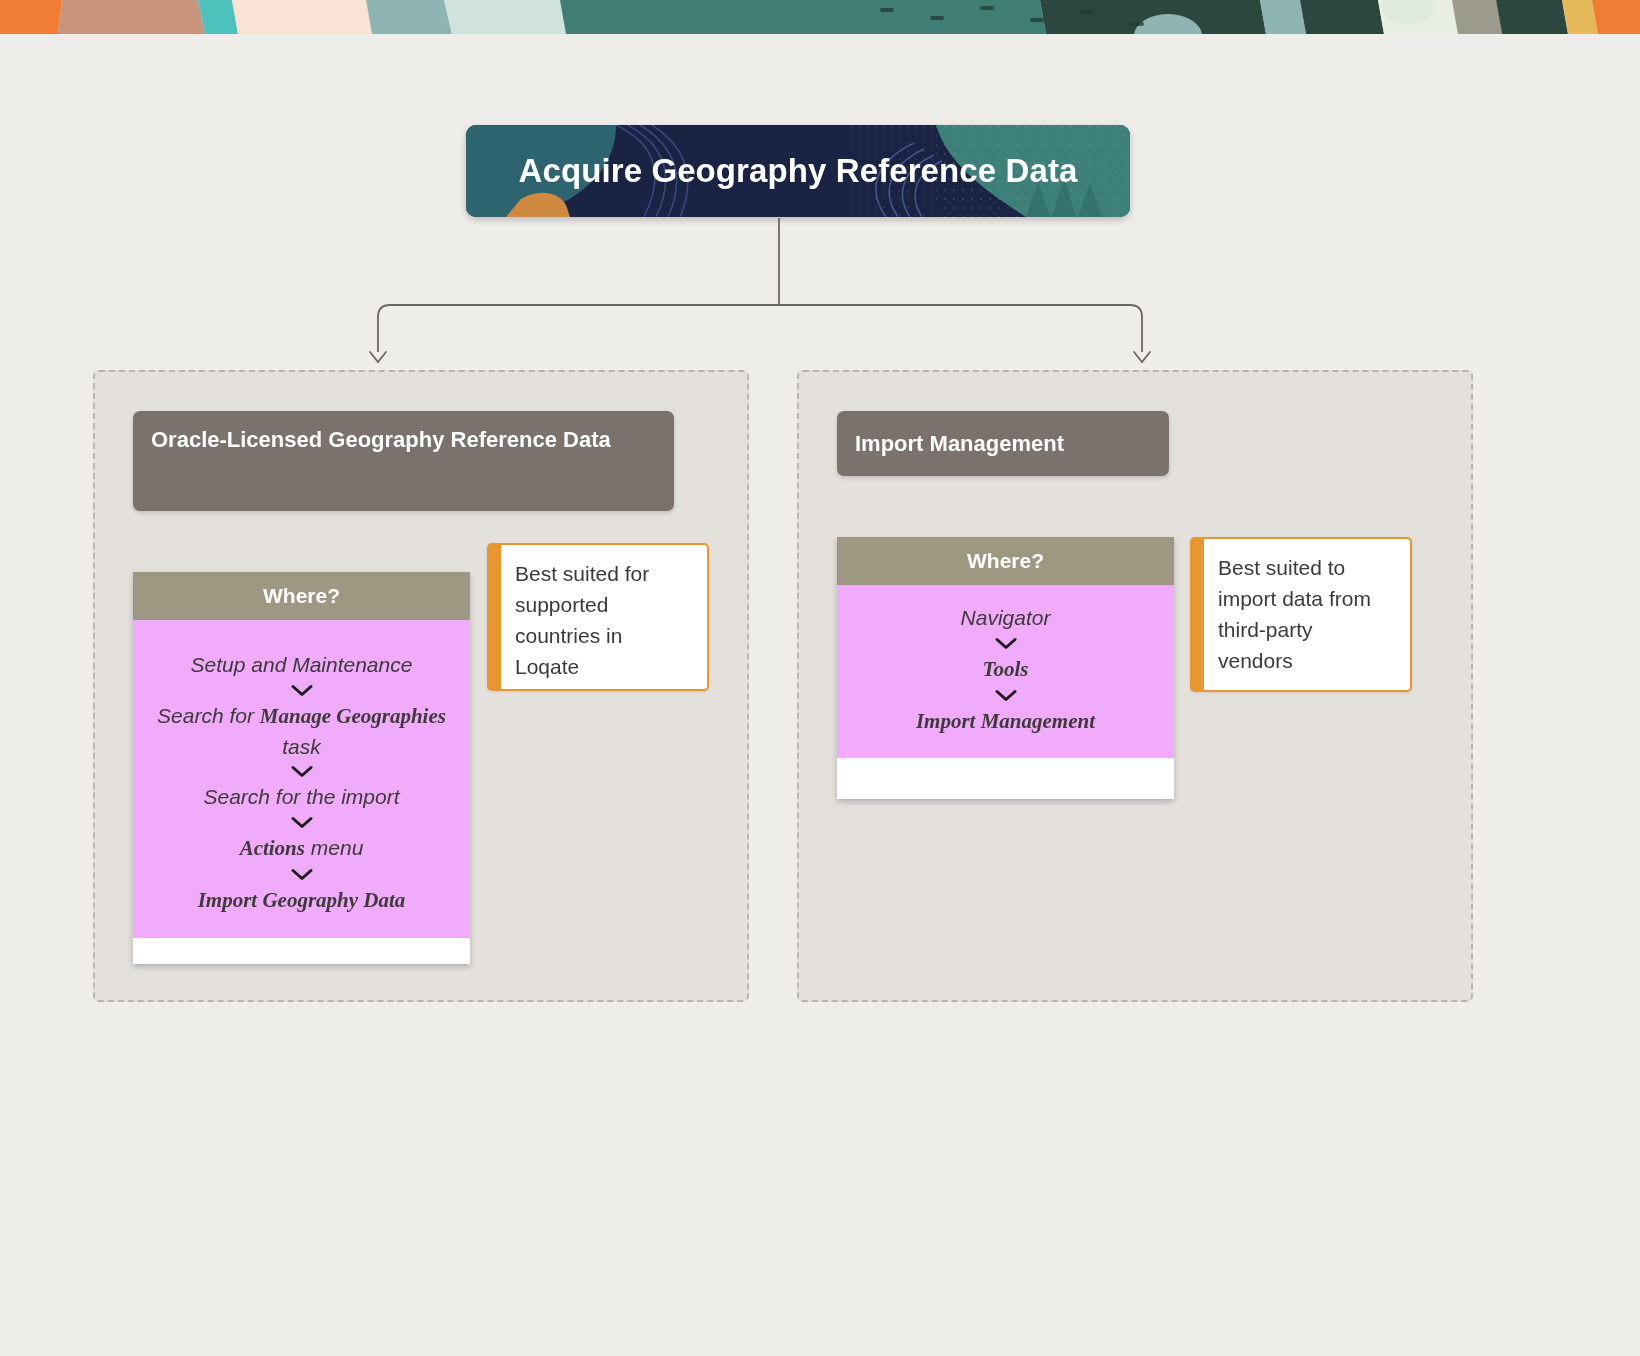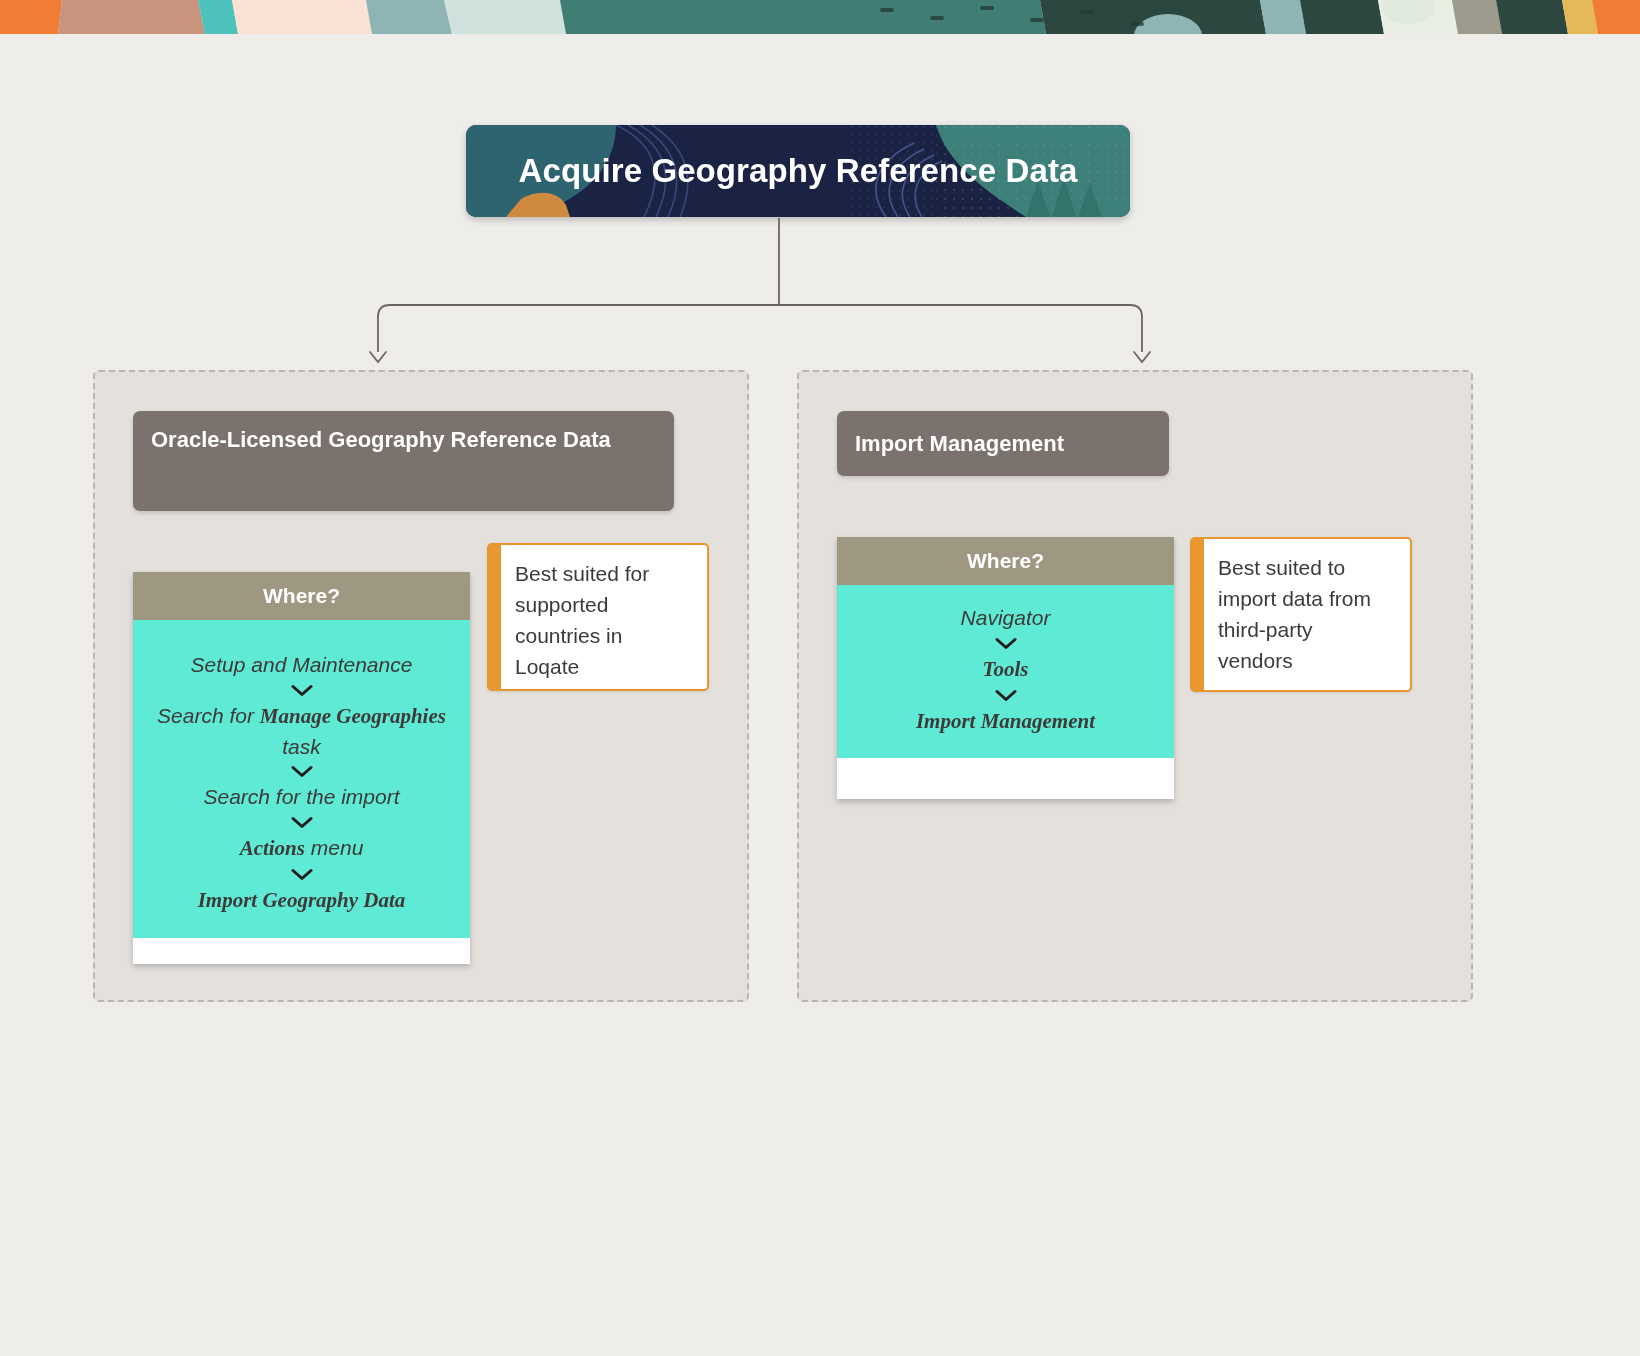--- a/index.html
+++ b/index.html
@@ -105,21 +105,21 @@
   }
   .where-card .card-head {
     background: #9e9883;
     color: #ffffff;
     font-size: 21px;
     font-weight: bold;
     text-align: center;
     padding: 12px 10px;
   }
   .where-card .card-body {
-    background: #5eead4;
+    background: #f0abfc;
     padding: 18px 16px 22px 16px;
     text-align: center;
   }
   .step {
     font-size: 21px;
     font-style: italic;
     color: #3d3a38;
     line-height: 1.42;
   }
   .step .b { font-weight: bold; font-family: Liberation Serif, serif; }

